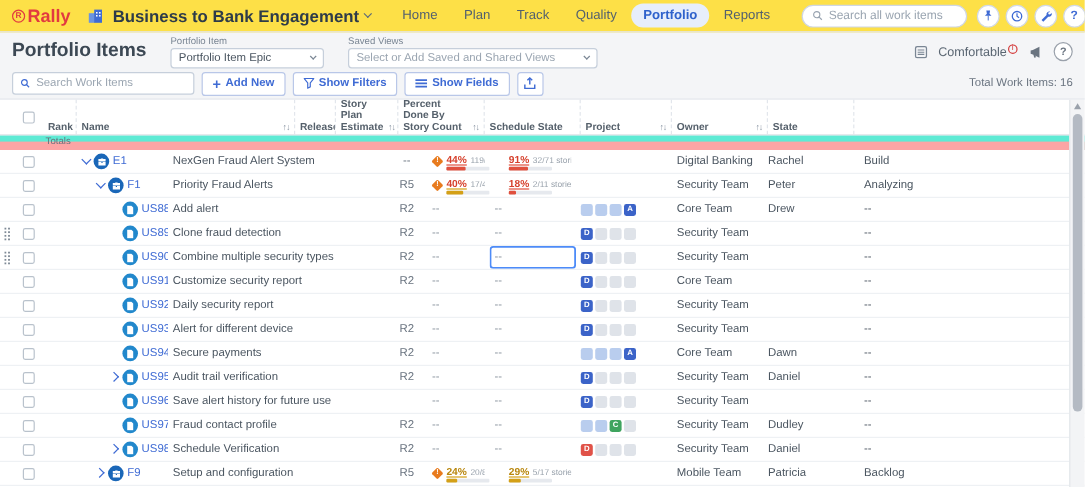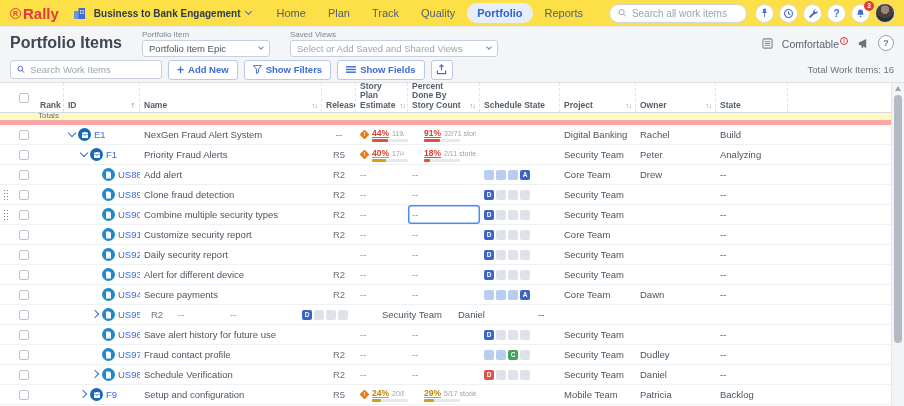--- a/index.html
+++ b/index.html
@@ -4,21 +4,21 @@
 <style>
   * { box-sizing: border-box; margin: 0; padding: 0; }
   html,body { width:904px; height:406px; overflow:hidden; }
   body { font-family:"Liberation Sans", sans-serif; background:#f4f5f7; color:#4a5560; }
 
   
   .topnav { height:27px; background:#fde047; border-bottom:1px solid #e3e7ec; display:flex; align-items:center; padding:0 10px; gap:8px; }
   .logo { display:flex; align-items:center; gap:2px; color:var(--logo_red); font-weight:bold; font-size:15px; flex:none; }
   .logo-mark { width:11px; height:11px; border:1.5px solid var(--logo_red); border-radius:50%; font-size:7px; display:flex; align-items:center; justify-content:center; font-weight:bold; }
   .bld { margin-left:6px; flex:none; display:flex; }
-  .workspace { display:flex; align-items:center; gap:5px; font-size:10px; font-weight:bold; color:#2e3b49; flex:none; }
+  .workspace { display:flex; align-items:center; gap:5px; font-size:14px; font-weight:bold; color:#2e3b49; flex:none; }
   .chev { width:5px; height:5px; border-right:1.5px solid #5a6a7a; border-bottom:1.5px solid #5a6a7a; transform:rotate(45deg); margin-top:-3px; }
   .navsp { flex:1; }
   .nav { display:flex; gap:2px; align-items:flex-start; }
   .nav .navitem { padding:4px 10px; font-size:11px; color:#53606e; border-radius:12px; white-space:nowrap; }
   .nav .navitem.active { background:var(--active_tab_bg); color:#2f62cc; font-weight:bold; }
   .gsearch { width:138px; height:19px; border:1px solid #cfd6e2; border-radius:10px; display:flex; align-items:center; padding:0 8px; gap:5px; background:#fff; flex:none; }
   .gsearch input { border:none; outline:none; width:100%; font-size:10px; color:#6a7480; font-family:inherit; background:transparent; }
   .gsearch input::placeholder { color:#9aa5b1; }
   .iconrow { display:flex; align-items:center; gap:5px; flex:none; }
   .nicon { width:19px; height:19px; border:1px solid #d2d9e5; border-radius:50%; display:flex; align-items:center; justify-content:center; position:relative; background:#fff; font-size:10px; color:var(--accent); font-weight:bold; }
@@ -54,21 +54,21 @@
   .sort { font-size:7.5px; color:#8a95a3; letter-spacing:-1px; margin-left:auto; padding-left:2px; flex:none; }
   .sort.inline { margin-left:2px; }
   .sort.up-blue { color:var(--accent); font-size:8.5px; letter-spacing:0; }
   .gcell { width:12px; flex:none; border:none; }
   .cbcell { width:24px; flex:none; display:flex; align-items:center; justify-content:center; border:none; }
   .c0{width:28px;flex:none}.c1{width:76px;flex:none}.c2{width:182px;flex:none}.c3{width:34px;flex:none}
   .c4{width:52px;flex:none}.c5{width:72px;flex:none}.c6{width:80px;flex:none}.c7{width:76px;flex:none}
   .c8{width:80px;flex:none}.c9{width:72px;flex:none}
   .fillc { flex:1; border:none; }
 
-  .totalsrow { display:flex; height:12px; align-items:flex-end; background:#fef9c3; border-bottom:5px solid #fca5a5; font-size:8px; color:#66707c; padding-left:38px; }
+  .totalsrow { display:flex; height:12px; align-items:flex-start; background:#5eead4; border-bottom:7px solid #fca5a5; font-size:8px; color:#66707c; padding-left:38px; }
 
   .trow { display:flex; height:20px; align-items:flex-end; border-bottom:1px solid #eef1f4; background:#fff; }
   .cell { padding:0 4px; font-size:9.5px; color:#4a5560; white-space:nowrap; overflow:hidden; display:flex; align-items:center; height:100%; }
   .gutter { width:12px; flex:none; padding:0; justify-content:center; }
   .grip { visibility:hidden; width:6px; height:12px; background-image:radial-gradient(#7f8a96 34%, transparent 36%); background-size:3px 3px; }
   .grip.show { visibility:visible; }
   .cb { width:24px; flex:none; justify-content:center; }
   .checkbox { width:10px; height:10px; border:1px solid #b9c2cc; border-radius:2px; background:#fff; flex:none; }
   .rank { width:28px; flex:none; }
   .idcell { width:76px; flex:none; gap:0; }
@@ -253,24 +253,20 @@
   <div class="thead">
     <div class="hcell gcell"></div>
     <div class="hcell cbcell">
         <span class="checkbox"></span>
       </div>
     <div id="hcols" style="display:flex">
         <div class="hcell c0">
           <span class="hlabel">Rank</span>
           <span class="sort end">↑↓</span>
         </div>
-        <div class="hcell c1">
-          <span class="hlabel">ID</span>
-          <span class="sort up-blue">↑</span>
-        </div>
         <div class="hcell c2">
           <span class="hlabel">Name</span>
           <span class="sort end">↑↓</span>
         </div>
         <div class="hcell c3">
           <span class="hlabel">Release</span>
         </div>
         <div class="hcell c4">
           <span class="hlabel">Percent Done By Story Plan Estimate</span>
           <span class="sort inline">↑↓</span>
@@ -678,20 +674,21 @@
     <div class="cell idcell" style="padding-left: 28px;">
       <span class="exp closed"></span>
       <span class="picon story">
 
         <svg class="g-story" width="7" height="8" viewBox="0 0 14 16" style="display: block;">
               <path fill="#fff" d="M2 1h7l3 3v11H2z"></path>
             </svg>
       </span>
       <a class="idlink">US95</a>
     </div>
+    <div class="cell namec">Audit trail verification</div>
     <div class="cell rel">R2</div>
     <div class="cell pd pdplan">
           <span class="dash">--</span>
         </div>
     <div class="cell pd pdcount">
           <span class="dash">--</span>
         </div>
     <div class="cell schedc">
           <span class="sq active">D</span>
           <span class="sq todo"></span>

